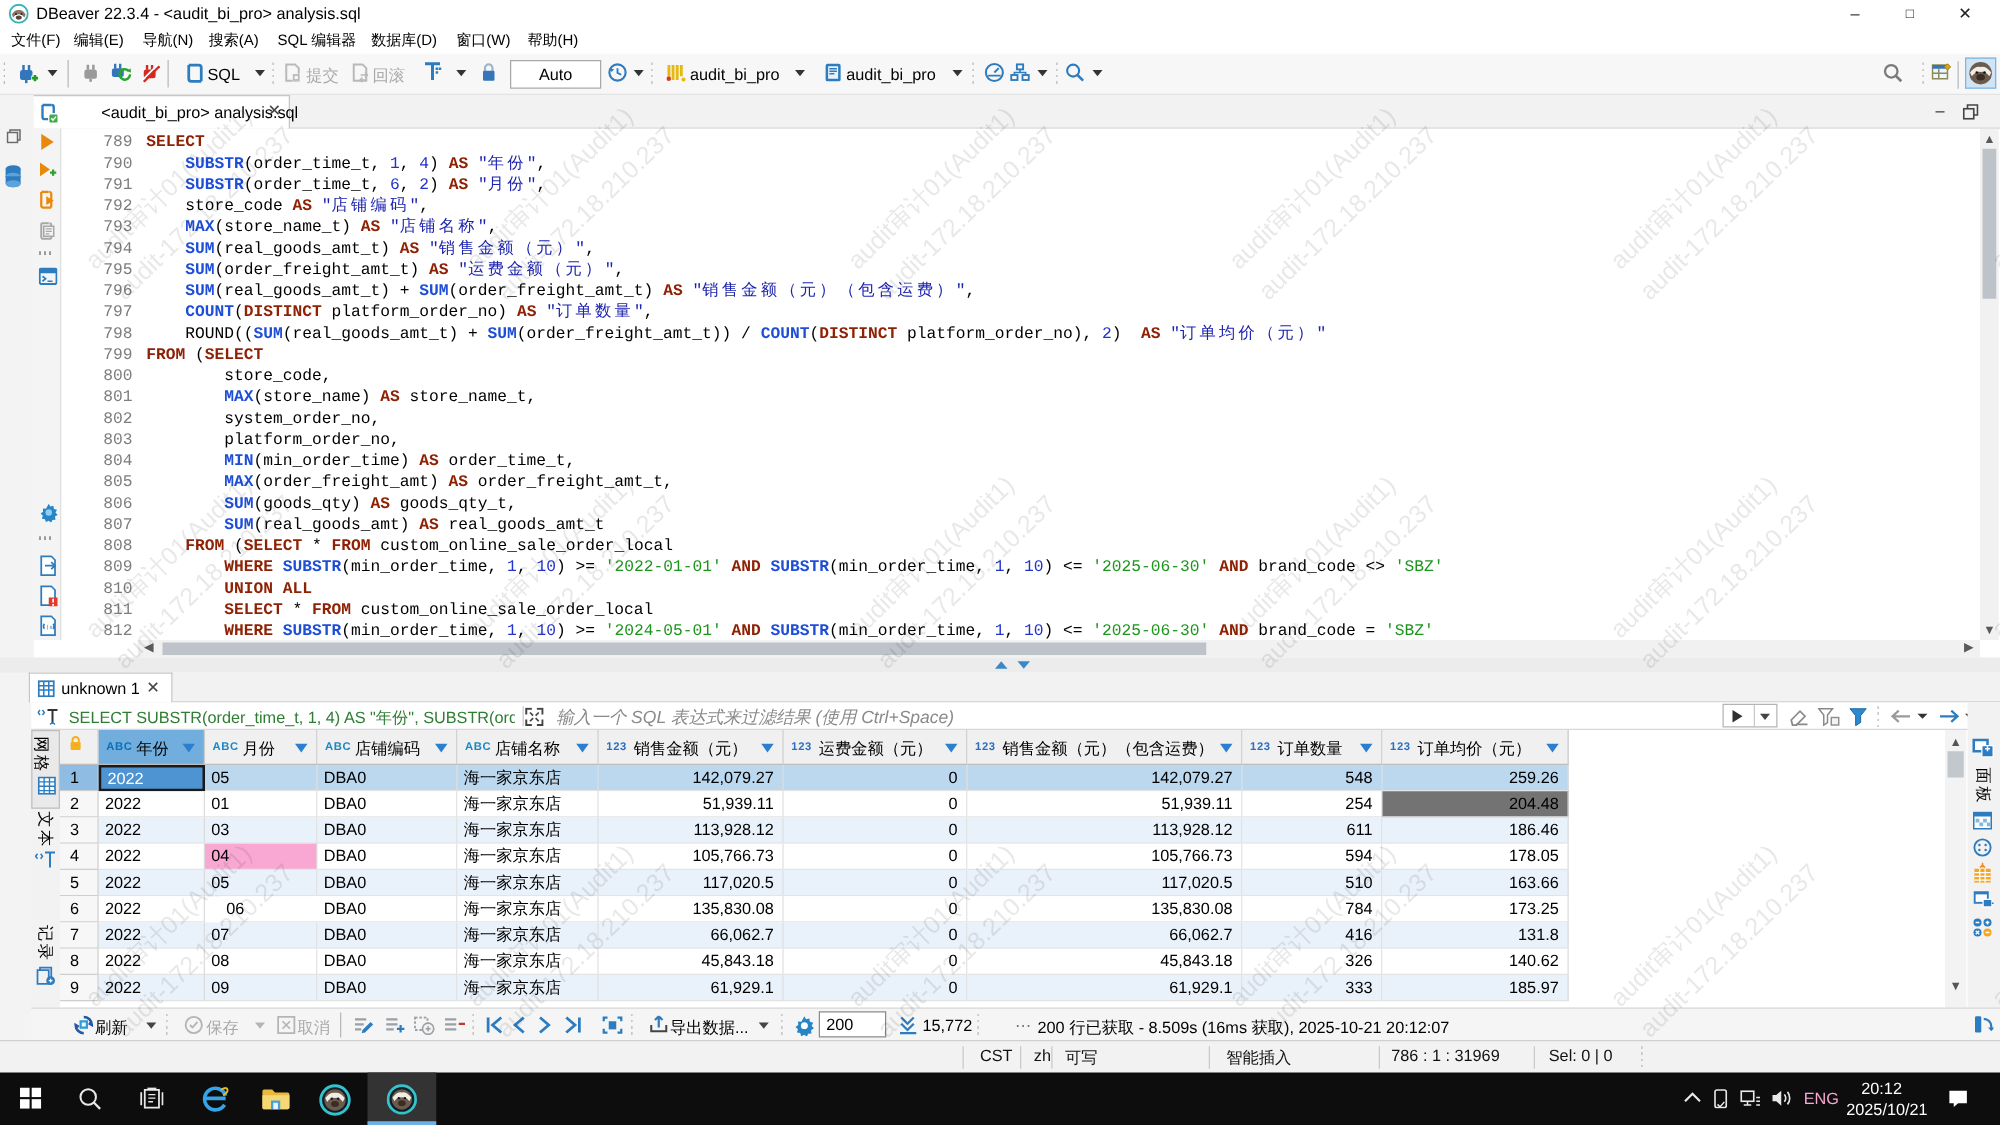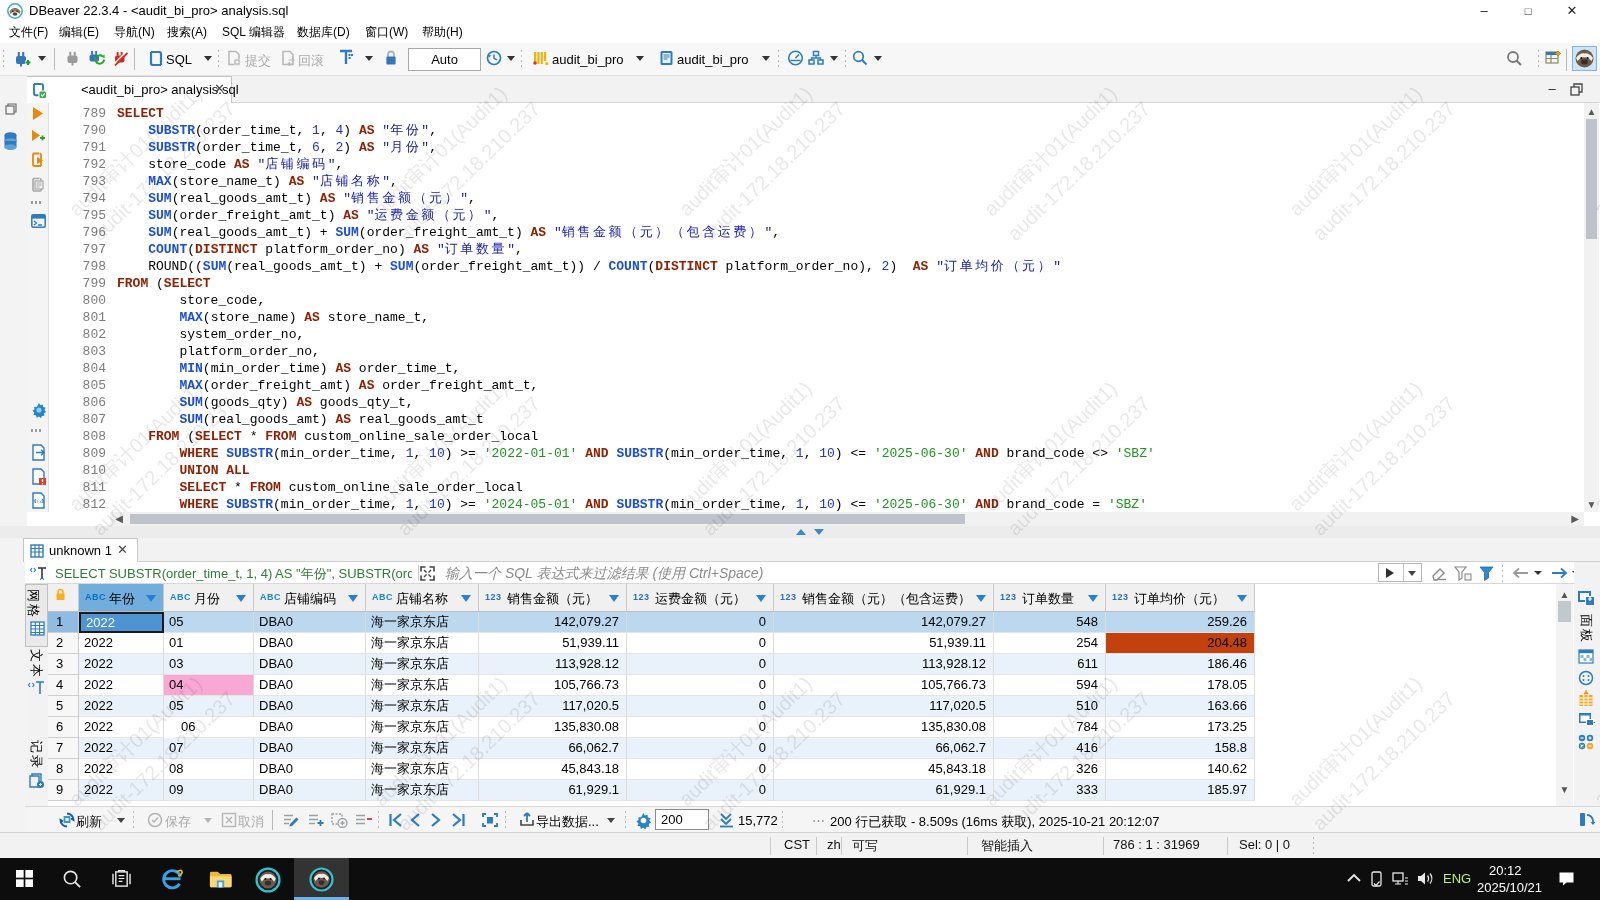--- a/index.html
+++ b/index.html
@@ -482,21 +482,21 @@
   <div class="cell num" style="left:1058px;top:28px;width:149px;background:#bcd8ef;">259.26</div>
   <div class="cell" style="left:0;top:49px;width:31px;background:#f7f7f7;text-align:left;padding-left:8px;border-right:1px solid #c9c9c9;border-bottom:1px solid #cfcfcf;">2</div>
   <div class="cell txt" style="left:31px;top:49px;width:85px;background:#fff;">2022</div>
   <div class="cell txt" style="left:116px;top:49px;width:90px;background:#fff;">01</div>
   <div class="cell txt" style="left:206px;top:49px;width:112px;background:#fff;">DBA0</div>
   <div class="cell txt" style="left:318px;top:49px;width:113px;background:#fff;">海一家京东店</div>
   <div class="cell num" style="left:431px;top:49px;width:148px;background:#fff;">51,939.11</div>
   <div class="cell num" style="left:579px;top:49px;width:147px;background:#fff;">0</div>
   <div class="cell num" style="left:726px;top:49px;width:220px;background:#fff;">51,939.11</div>
   <div class="cell num" style="left:946px;top:49px;width:112px;background:#fff;">254</div>
-  <div class="cell num" style="left:1058px;top:49px;width:149px;background:#c2410c;">204.48</div>
+  <div class="cell num" style="left:1058px;top:49px;width:149px;background:#737373;">204.48</div>
   <div class="cell" style="left:0;top:70px;width:31px;background:#f7f7f7;text-align:left;padding-left:8px;border-right:1px solid #c9c9c9;border-bottom:1px solid #cfcfcf;">3</div>
   <div class="cell txt" style="left:31px;top:70px;width:85px;background:#e9f1fa;">2022</div>
   <div class="cell txt" style="left:116px;top:70px;width:90px;background:#e9f1fa;">03</div>
   <div class="cell txt" style="left:206px;top:70px;width:112px;background:#e9f1fa;">DBA0</div>
   <div class="cell txt" style="left:318px;top:70px;width:113px;background:#e9f1fa;">海一家京东店</div>
   <div class="cell num" style="left:431px;top:70px;width:148px;background:#e9f1fa;">113,928.12</div>
   <div class="cell num" style="left:579px;top:70px;width:147px;background:#e9f1fa;">0</div>
   <div class="cell num" style="left:726px;top:70px;width:220px;background:#e9f1fa;">113,928.12</div>
   <div class="cell num" style="left:946px;top:70px;width:112px;background:#e9f1fa;">611</div>
   <div class="cell num" style="left:1058px;top:70px;width:149px;background:#e9f1fa;">186.46</div>
@@ -532,21 +532,21 @@
   <div class="cell num" style="left:1058px;top:133px;width:149px;background:#fff;">173.25</div>
   <div class="cell" style="left:0;top:154px;width:31px;background:#f7f7f7;text-align:left;padding-left:8px;border-right:1px solid #c9c9c9;border-bottom:1px solid #cfcfcf;">7</div>
   <div class="cell txt" style="left:31px;top:154px;width:85px;background:#e9f1fa;">2022</div>
   <div class="cell txt" style="left:116px;top:154px;width:90px;background:#e9f1fa;">07</div>
   <div class="cell txt" style="left:206px;top:154px;width:112px;background:#e9f1fa;">DBA0</div>
   <div class="cell txt" style="left:318px;top:154px;width:113px;background:#e9f1fa;">海一家京东店</div>
   <div class="cell num" style="left:431px;top:154px;width:148px;background:#e9f1fa;">66,062.7</div>
   <div class="cell num" style="left:579px;top:154px;width:147px;background:#e9f1fa;">0</div>
   <div class="cell num" style="left:726px;top:154px;width:220px;background:#e9f1fa;">66,062.7</div>
   <div class="cell num" style="left:946px;top:154px;width:112px;background:#e9f1fa;">416</div>
-  <div class="cell num" style="left:1058px;top:154px;width:149px;background:#e9f1fa;">158.8</div>
+  <div class="cell num" style="left:1058px;top:154px;width:149px;background:#e9f1fa;">131.8</div>
   <div class="cell" style="left:0;top:175px;width:31px;background:#f7f7f7;text-align:left;padding-left:8px;border-right:1px solid #c9c9c9;border-bottom:1px solid #cfcfcf;">8</div>
   <div class="cell txt" style="left:31px;top:175px;width:85px;background:#fff;">2022</div>
   <div class="cell txt" style="left:116px;top:175px;width:90px;background:#fff;">08</div>
   <div class="cell txt" style="left:206px;top:175px;width:112px;background:#fff;">DBA0</div>
   <div class="cell txt" style="left:318px;top:175px;width:113px;background:#fff;">海一家京东店</div>
   <div class="cell num" style="left:431px;top:175px;width:148px;background:#fff;">45,843.18</div>
   <div class="cell num" style="left:579px;top:175px;width:147px;background:#fff;">0</div>
   <div class="cell num" style="left:726px;top:175px;width:220px;background:#fff;">45,843.18</div>
   <div class="cell num" style="left:946px;top:175px;width:112px;background:#fff;">326</div>
   <div class="cell num" style="left:1058px;top:175px;width:149px;background:#fff;">140.62</div>
@@ -770,21 +770,21 @@
     </svg>
   <svg class="abs" style="left:1392px;top:14px" width="17" height="14" viewBox="0 0 17 14">
       <rect x="1" y="1" width="10" height="8" fill="none" stroke="#e8e8e8" stroke-width="1.3"></rect>
       <path d="M3 12 h6 M6 9 v3" stroke="#e8e8e8" stroke-width="1.2"></path>
       <path d="M13 6 h3 M13 9 h3 M13 12 h3" stroke="#e8e8e8" stroke-width="1.2"></path>
     </svg>
   <svg class="abs" style="left:1417px;top:13px" width="17" height="15" viewBox="0 0 17 15">
       <path d="M1 5 h3 l4 -3.5 V13.5 L4 10 H1 z" fill="#e8e8e8"></path>
       <path d="M10.5 4.5 a5 5 0 0 1 0 6 M13 2.5 a8 8 0 0 1 0 10" fill="none" stroke="#e8e8e8" stroke-width="1.3"></path>
     </svg>
-  <span class="abs" style="left:1443px;top:13px;color:#bef264;font-size:13px;">ENG</span>
+  <span class="abs" style="left:1443px;top:13px;color:#f9a8d4;font-size:13px;">ENG</span>
   <span class="abs" style="left:1489px;top:5px;color:#fff;font-size:13px;">20:12</span>
   <span class="abs" style="left:1477px;top:22px;color:#fff;font-size:13px;">2025/10/21</span>
   <svg class="abs" style="left:1558px;top:13px" width="17" height="16" viewBox="0 0 17 16">
       <path d="M1.5 1.5 h14 v10 h-7 l-3.5 3 v-3 h-3.5 z" fill="#fff"></path>
     </svg>
 </div>
 <div class="abs" id="wm">
 
 <div class="wmt" style="left:70px;top:196px;">audit审计01(Audit1)
 audit-172.18.210.237</div>

